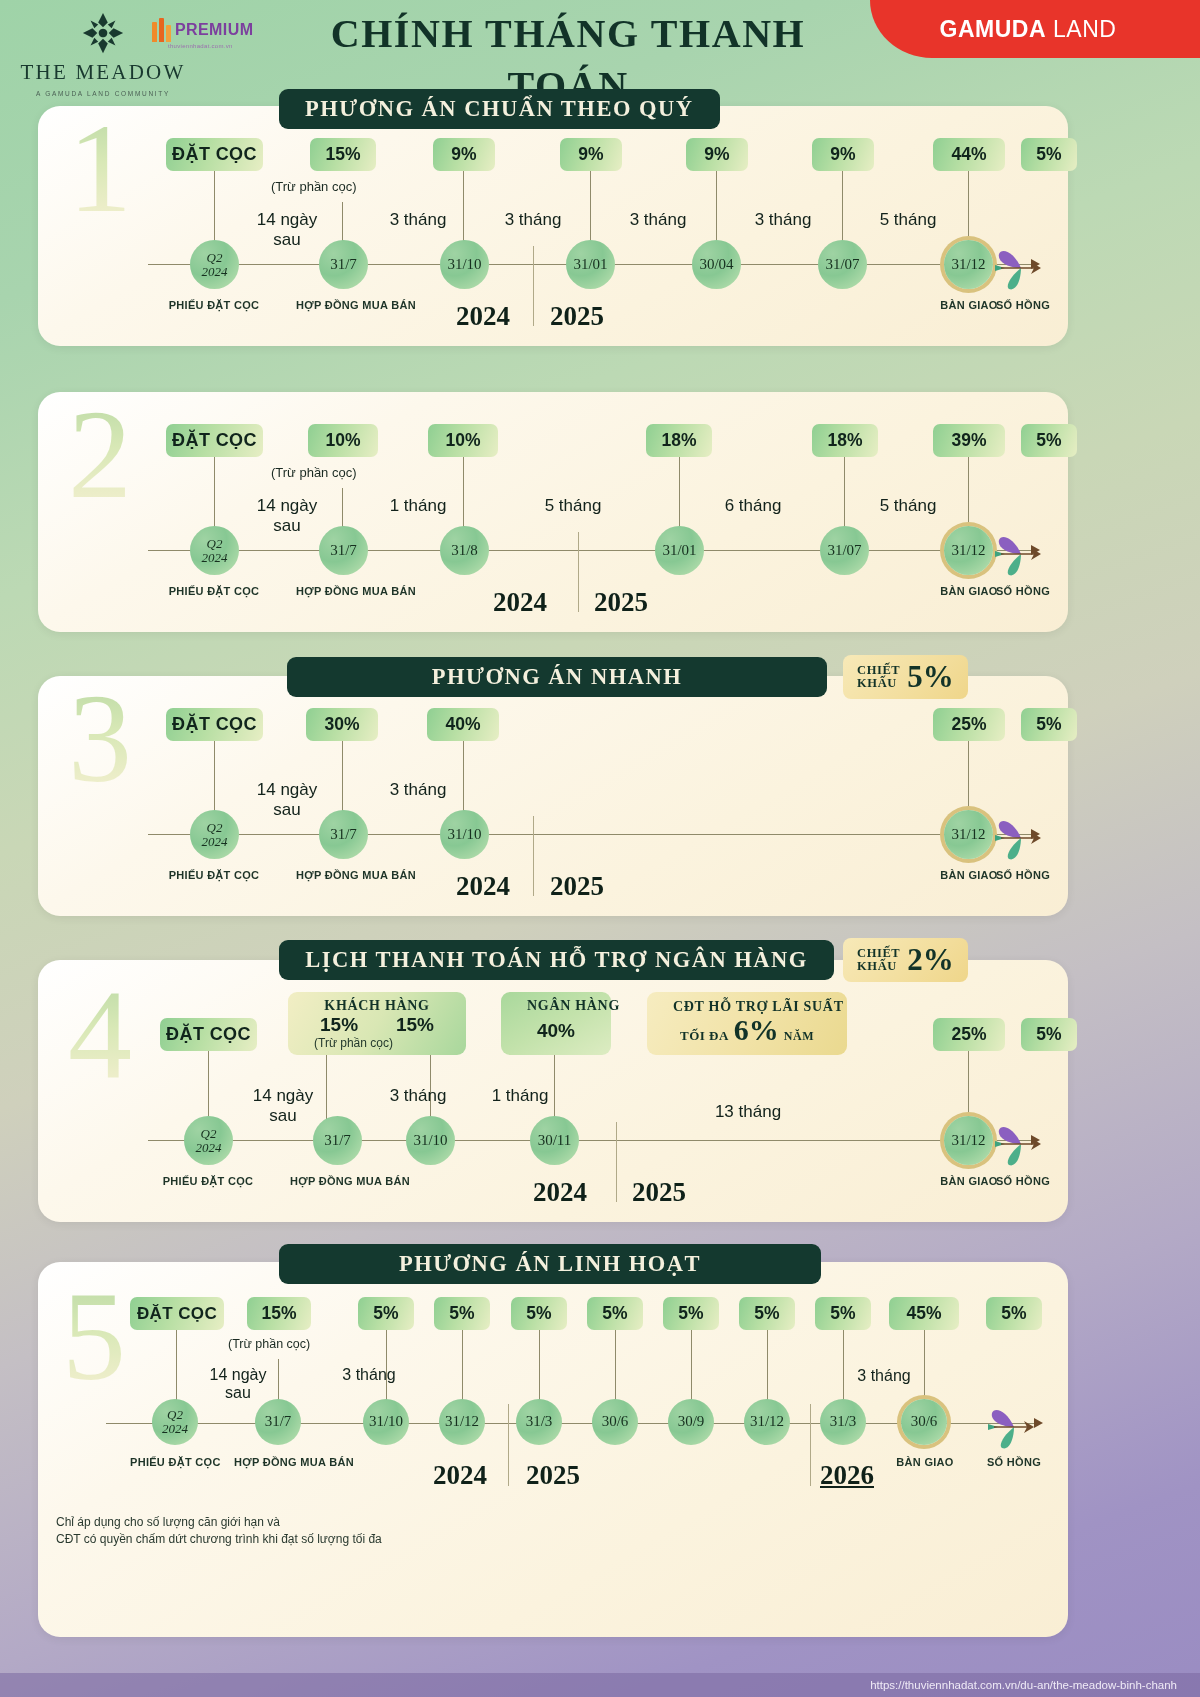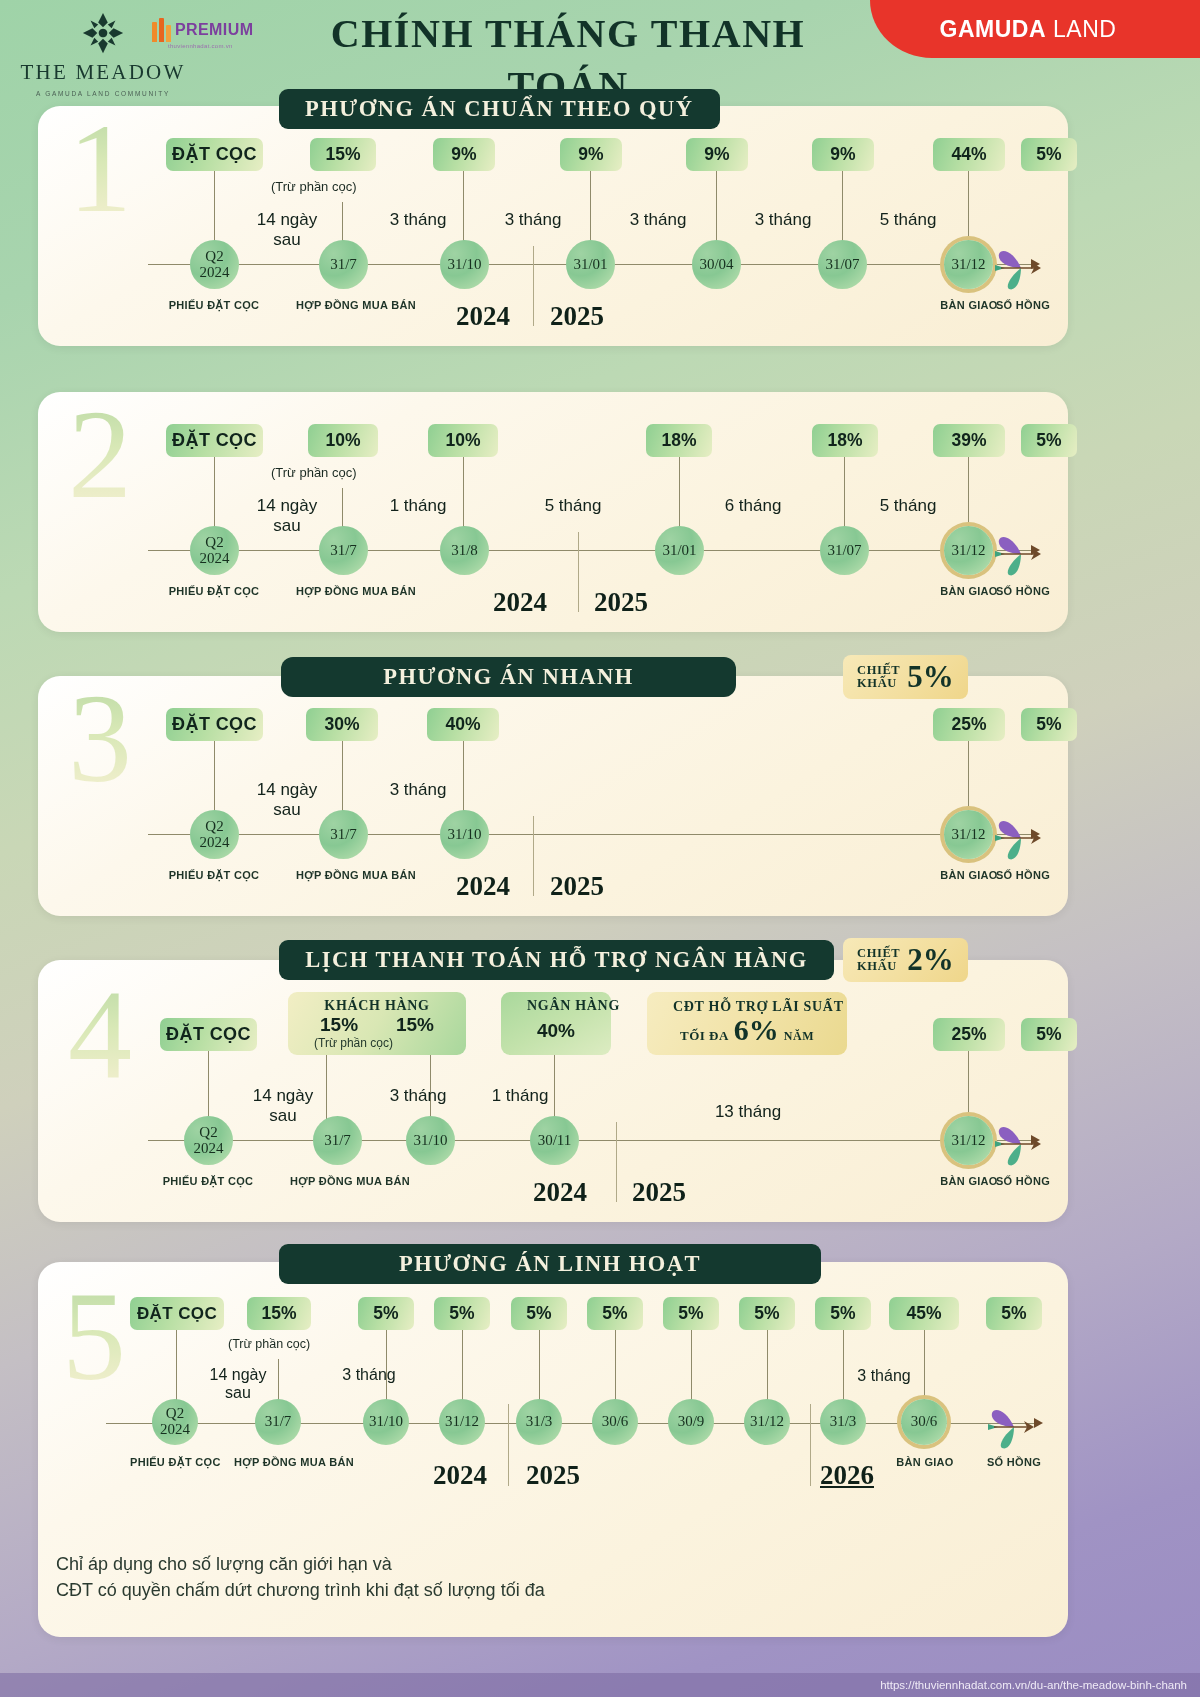--- a/index.html
+++ b/index.html
@@ -75,21 +75,21 @@
   .pill.wide { font-size:18px; letter-spacing:.4px;}
 
   .stem { position:absolute; width:1.3px; background:#8f8a6a; }
 
   .node { position:absolute; width:49px; height:49px; border-radius:50%;
           background:radial-gradient(circle at 30% 28%,#9fd3a3 0%,#87c893 45%,#bfe3b3 100%);
           display:flex; align-items:center; justify-content:center;
           font-family:"Liberation Serif", serif; font-size:14px; color:#16301f;
           line-height:1.05; text-align:center; }
   .node.small { font-size:15px; }
-  .node.two { font-size:15px; }
+  .node.two { font-size:13px;font-style:italic; }
   .node.hl { box-shadow:0 0 0 4px #d9c27e; }
 
   .gap { position:absolute; font-size:17px; color:#12221b; white-space:nowrap; text-align:center; }
   .sub { position:absolute; font-size:13px; color:#1a2a22; white-space:nowrap; }
   .cap { position:absolute; font-size:11px; font-weight:bold; color:#1e3428;
          text-align:center; line-height:1.25; letter-spacing:.3px; white-space:nowrap; }
   .year { position:absolute; font-family:"Liberation Serif", serif; font-size:27px;
           font-weight:bold; color:#0f2119; }
   .ydiv { position:absolute; width:1.2px; background:#b0a988; }
 
@@ -98,25 +98,25 @@
   
   .ibox { position:absolute; border-radius:9px; padding:6px 26px 7px;
           background:linear-gradient(120deg,#f2eec4 0%,#d9e7b4 50%,#a8d79c 100%); }
   .ibox.green { background:linear-gradient(150deg,#a9d89c 0%,#c3e2ab 50%,#ddecc2 100%); }
   .ibox.gold  { background:linear-gradient(120deg,#f6ecc0 0%,#f1e2a6 55%,#ead98f 100%); }
   .ibox-t { font-family:"Liberation Serif", serif; font-size:14px; font-weight:bold;
             color:#123328; text-align:center; letter-spacing:.7px; white-space:nowrap; }
   .ibox-v { font-size:19px; font-weight:bold; color:#10241c; text-align:center; }
   .ibox-n { font-size:12px; color:#243a2d; }
 
-  .footnote { position:absolute; font-size:18px; color:#2a3a30; line-height:1.45;margin-top:37px; }
+  .footnote { position:absolute; font-size:12px; color:#2a3a30; line-height:1.45; }
 
   .urlbar { position:absolute; left:0; bottom:0; width:100%; height:24px;
             background:rgba(122,104,160,.55); color:#efeaf6; font-size:11.5px;
-            display:flex; align-items:center; justify-content:flex-end; padding-right:13px; }
+            display:flex; align-items:center; justify-content:flex-end; padding-right:23px; }
 </style>
 </head>
 <body>
 
 <div class="page">
 
   <div class="header">
 
     <div class="brand">
       <div class="brand-mark">
@@ -323,21 +323,21 @@
           <path d="M38 16 L48 22 L38 28 L41 22 Z" fill="#6e4a2a"></path>
         </svg>
       </div>
       <div class="cap" style="left:938px;top:193px;width:94px;">SỐ HỒNG</div>
 
       <div class="year" style="left:418px;top:195px;">2024</div>
       <div class="ydiv" style="left:495px;top:140px;height:80px;"></div>
       <div class="year" style="left:512px;top:195px;">2025</div>
     </div>
   </div>
-  <div class="sec-title" style="left:281px;top:657px;width:455px;border-radius:12px;">PHƯƠNG ÁN NHANH</div>
+  <div class="sec-title" style="left:287px;top:657px;width:540px;">PHƯƠNG ÁN NHANH</div>
   <div class="discount" style="left:843px;top:655px;">
     <span class="dlabel">CHIẾT<br>KHẤU</span>
     <span class="dval">5%</span>
   </div>
 
   <div class="card" style="top:960px;height:262px;">
     <div class="bignum" style="top:10px;">4</div>
     <div class="tl">
       <div class="axis" style="left:110px;top:180px;width:885px;"></div>
       <div class="axis-head" style="left:993px;top:175px;"></div>

